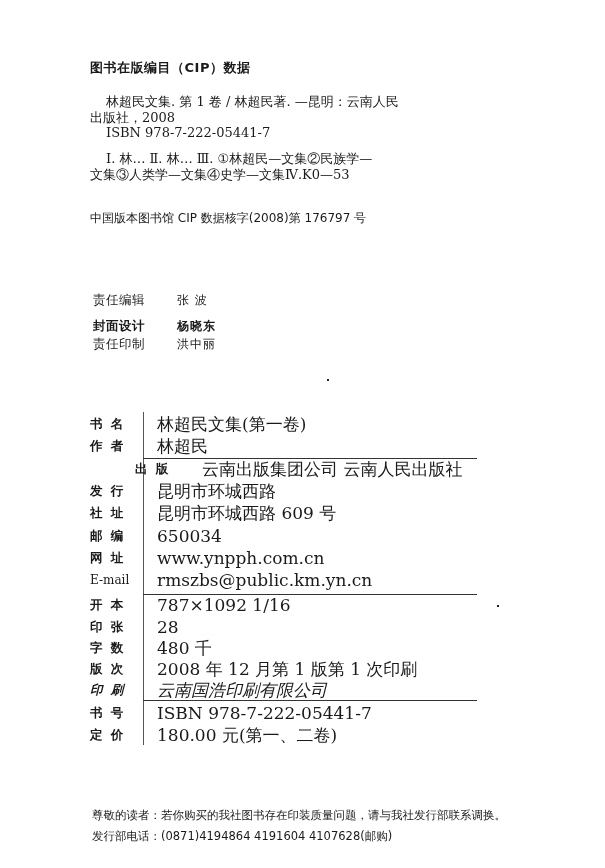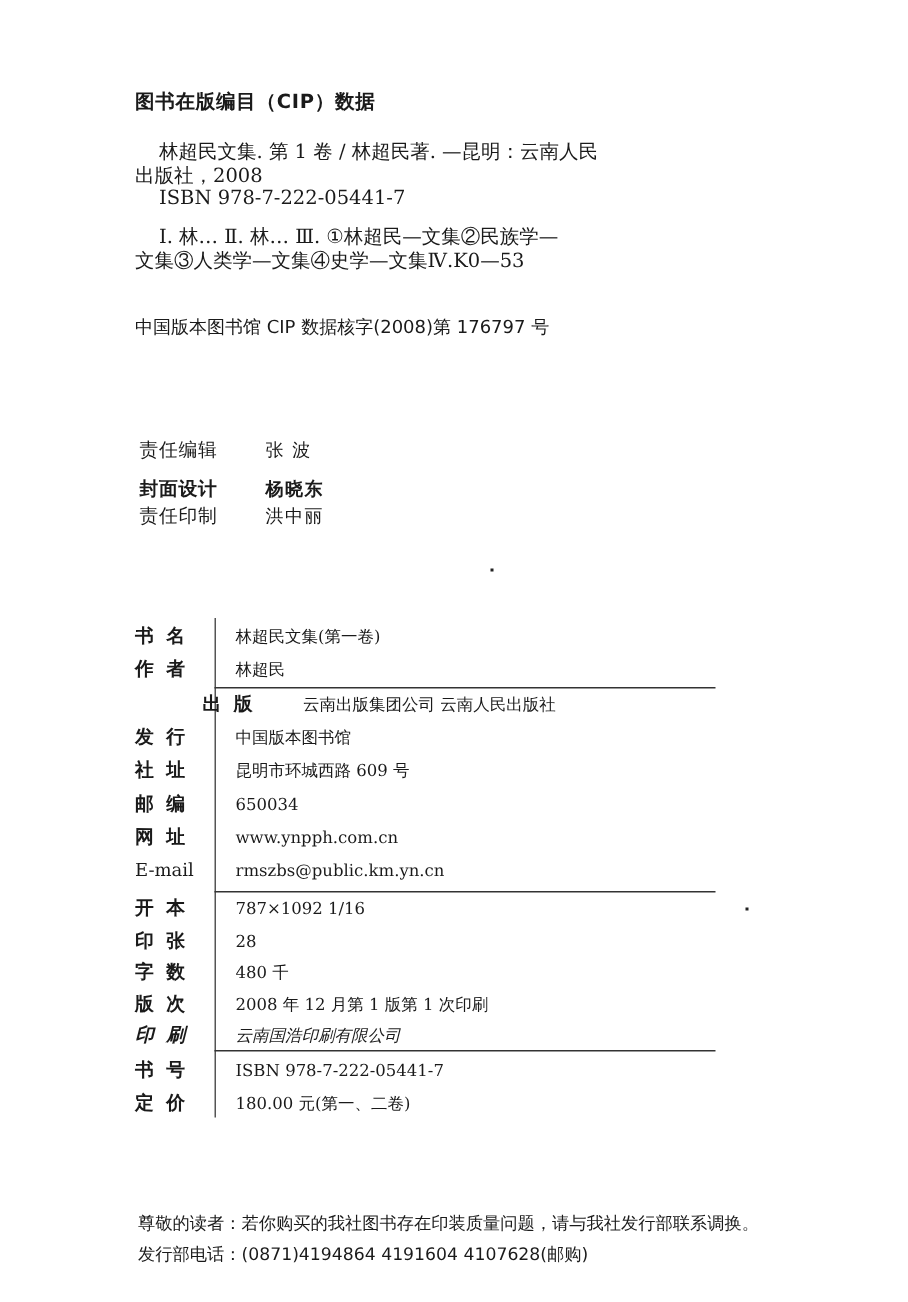--- a/index.html
+++ b/index.html
@@ -73,21 +73,21 @@
       letter-spacing: 2px;
     }
     .row-label.latin {
       font-family: "DejaVu Serif", "Liberation Serif", serif;
       font-weight: normal;
       letter-spacing: 0;
       font-size: 12px;
     }
     .row-value {
       padding-left: 14px;
-      font-size: 11px;
+      font-size: 17px;
     }
 
     
     .footer-line {
       left: 92px;
       font-family: "DejaVu Sans", "Liberation Sans", sans-serif;
       font-size: 11.5px;
     }
 
     .speck {
@@ -138,21 +138,21 @@
   <div class="row" style="top:435px;">
     <span class="row-label">作 者</span>
     <span class="row-value">林超民</span>
   </div>
   <div class="row" style="top:458px;margin-left:45px;">
     <span class="row-label">出 版</span>
     <span class="row-value">云南出版集团公司    云南人民出版社</span>
   </div>
   <div class="row" style="top:480px;">
     <span class="row-label">发 行</span>
-    <span class="row-value">中国版本图书馆</span>
+    <span class="row-value">昆明市环城西路</span>
   </div>
   <div class="row" style="top:502px;">
     <span class="row-label">社 址</span>
     <span class="row-value">昆明市环城西路 609 号</span>
   </div>
   <div class="row" style="top:525px;">
     <span class="row-label">邮 编</span>
     <span class="row-value">650034</span>
   </div>
   <div class="row" style="top:547px;justify-content:flex-end;">

